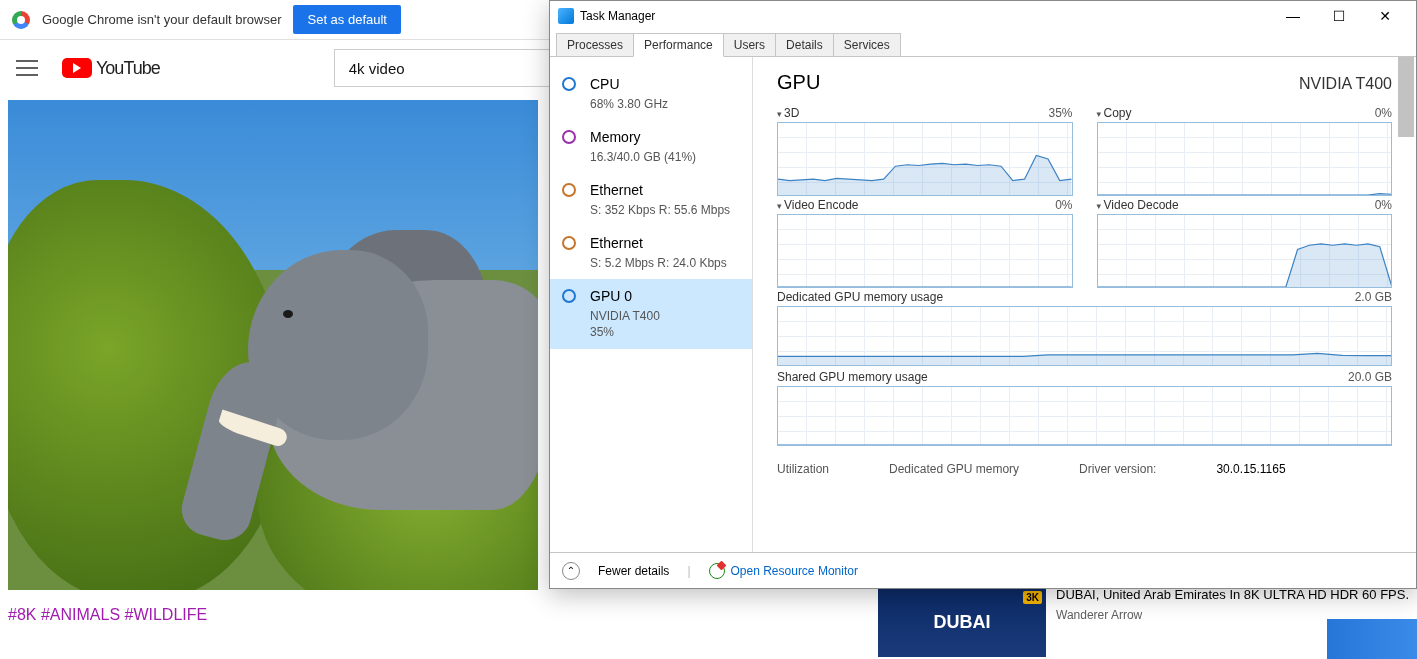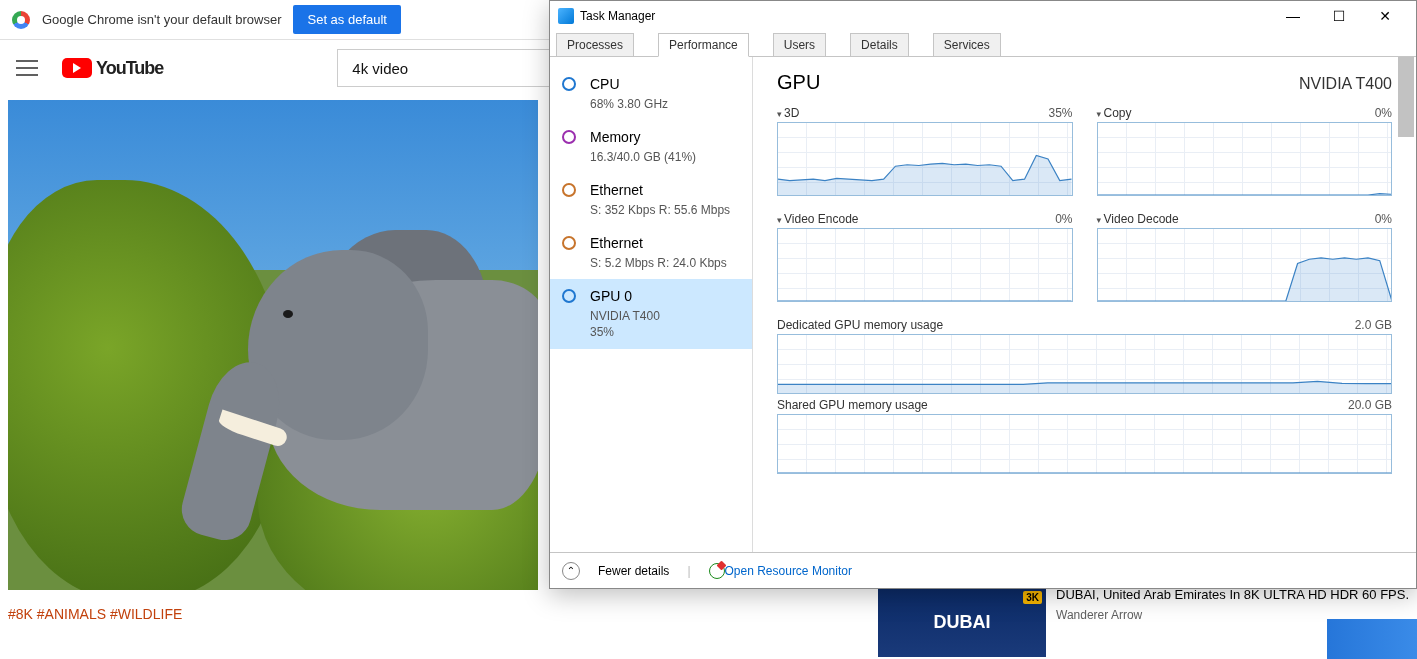--- a/index.html
+++ b/index.html
@@ -10,82 +10,82 @@
 .chrome-bar { height:40px; background:#fff; border-bottom:1px solid #e0e0e0; display:flex; align-items:center; padding:0 12px; font-size:13px; color:#333; gap:12px; }
 .chrome-icon { width:18px; height:18px; border-radius:50%; background:conic-gradient(#ea4335 0 120deg,#4285f4 120deg 240deg,#34a853 240deg 360deg); position:relative; }
 .chrome-icon::after{content:"";position:absolute;inset:5px;border-radius:50%;background:#fff;}
 .btn-default { background:#1a73e8; color:#fff; border:none; padding:7px 14px; font-size:13px; border-radius:2px; cursor:pointer; }
 .yt-header { height:56px; display:flex; align-items:center; gap:24px; padding:0 16px; }
 .burger { width:22px; height:16px; display:flex; flex-direction:column; justify-content:space-between; cursor:pointer; }
 .burger span{height:2px;background:#606060;}
 .yt-logo { display:flex; align-items:center; gap:4px; }
 .yt-logo-box{width:30px;height:20px;background:#ff0000;border-radius:5px;display:flex;align-items:center;justify-content:center;}
 .yt-logo-box::before{content:"";border-left:8px solid #fff;border-top:5px solid transparent;border-bottom:5px solid transparent;}
-.yt-logo-text{font-size:18px;font-weight:700;letter-spacing:-1px;color:#212121;}
+.yt-logo-text{font-size:18px;font-weight:400;letter-spacing:-1px;color:#212121;}
 .search-box{margin-left:150px;width:540px;height:38px;border:1px solid #ccc;display:flex;align-items:center;padding:0 14px;font-size:15px;color:#111;background:#fff;}
 .video-area{margin:4px 8px 0 8px;width:530px;height:490px;background:#6b8f3f;position:relative;overflow:hidden;}
 .sky{position:absolute;left:0;top:0;right:0;height:170px;background:linear-gradient(#3a8bd8,#5ba3e0);}
 .bush{position:absolute;left:-20px;top:80px;width:300px;height:420px;background:radial-gradient(circle at 40% 40%,#7aa528,#3e6612);border-radius:40% 60% 50% 50%;}
 .bush2{position:absolute;right:-60px;bottom:-40px;width:340px;height:260px;background:radial-gradient(circle at 50% 40%,#86b030,#456e15);border-radius:50%;}
 .elephant{position:absolute;right:-10px;top:140px;width:320px;height:300px;}
 .ele-body{position:absolute;right:0;top:40px;width:280px;height:230px;background:#8a8f96;border-radius:60% 20% 20% 40% / 60% 20% 40% 40%;}
 .ele-head{position:absolute;left:20px;top:10px;width:180px;height:190px;background:#7e848c;border-radius:55% 45% 50% 50%;}
 .ele-ear{position:absolute;left:90px;top:-10px;width:170px;height:180px;background:#6d727a;border-radius:50% 40% 60% 50%/60% 50% 50% 50%;}
 .ele-trunk{position:absolute;left:-30px;top:120px;width:70px;height:180px;background:#7e848c;border-radius:40px 40px 30px 30px/60px 60px 30px 30px;transform:rotate(15deg);}
 .tusk{position:absolute;left:-10px;top:180px;width:70px;height:18px;background:#f5eedd;border-radius:0 14px 14px 60%;transform:rotate(18deg);}
 .eye{position:absolute;left:55px;top:70px;width:10px;height:8px;background:#1a1a1a;border-radius:50%;}
-.tags{margin:16px 0 4px 8px;font-size:14px;color:#c2410c;}
+.tags{margin:16px 0 4px 8px;font-size:16px;color:#a21caf;}
 .vid-title{margin-left:8px;font-size:19px;font-weight:400;color:#030303;}
 .related{position:absolute;left:878px;top:587px;width:540px;height:80px;display:flex;gap:10px;}
 .thumb{width:168px;height:70px;background:linear-gradient(#0b2a66,#1a3a7a);color:#fff;display:flex;flex-direction:column;align-items:center;justify-content:center;font-size:18px;font-weight:700;position:relative;}
 .thumb .badge{position:absolute;top:4px;right:4px;background:#f5b400;color:#000;font-size:10px;padding:1px 3px;border-radius:2px;}
 .rel-text{font-size:13px;line-height:1.3;color:#030303;}
 .rel-sub{font-size:12px;color:#606060;margin-top:4px;}
 
 
 .tm { position:absolute; left:549px; top:0; width:868px; height:589px; background:#fff; border:1px solid #888; box-shadow:0 6px 24px rgba(0,0,0,.25); display:flex; flex-direction:column; }
 .tm-title { height:30px; display:flex; align-items:center; padding:0 8px; font-size:12px; }
 .tm-title .ticon{width:16px;height:16px;background:linear-gradient(135deg,#4cb4ff,#0078d7);margin-right:6px;border-radius:2px;}
 .winbtns{margin-left:auto;display:flex;}
 .winbtn{width:46px;height:30px;display:flex;align-items:center;justify-content:center;font-size:14px;cursor:pointer;}
 .tm-menu{height:22px;display:flex;gap:18px;padding:0 10px;font-size:12px;align-items:center;}
 .tm-menu span{cursor:pointer;}
-.tm-tabs{display:flex;padding:0 6px 0 6px;border-bottom:1px solid #c5c5c5;height:26px;align-items:flex-end;font-size:12px;gap:25px;}
+.tm-tabs{display:flex;padding:0 6px 0 6px;border-bottom:1px solid #c5c5c5;height:26px;align-items:flex-end;font-size:12px;}
 .tab{padding:4px 10px 4px 10px;border:1px solid transparent;border-bottom:none;cursor:pointer;color:#333;background:#f0f0f0;border:1px solid #c5c5c5;border-bottom:none;margin-right:-1px;}
 .tab.inactive{background:#f0f0f0;}
 .tab.active{background:#fff;position:relative;z-index:2;border-bottom:1px solid #fff;margin-bottom:-1px;}
 .tm-body{flex:1;display:flex;overflow:hidden;}
 .sidebar{width:202px;border-right:none;padding-top:10px;}
 .sitem{display:flex;gap:14px;padding:8px 12px;cursor:pointer;}
 .sitem.selected{background:#cce8ff;}
 .ring{display:inline-block;width:14px;height:14px;border:2px solid;border-radius:50%;margin-top:2px;flex-shrink:0;}
 .sitem .lbls{font-size:12px;line-height:1.35;}
 .sitem .lbls .hd{font-size:14px;color:#000;margin-bottom:2px;}
 .sitem .lbls .sub{color:#555;}
 .detail{flex:1;padding:14px 24px 0 24px;border-left:1px solid #dcdcdc;position:relative;overflow:hidden;}
 .scroll{position:absolute;right:2px;top:0;width:16px;height:100%;}
 .scroll .thumbv{position:absolute;top:0;right:0;width:16px;height:80px;background:#c2c2c2;}
 .dhdr{display:flex;justify-content:space-between;align-items:baseline;margin-bottom:12px;}
 .dhdr h1{font-size:20px;font-weight:400;}
 .dhdr .model{font-size:16px;color:#333;}
-.row2{display:flex;gap:24px;margin-bottom:16px;}
+.row2{display:flex;gap:24px;margin-bottom:2px;}
 .panel{flex:1;}
 .panel .ph{display:flex;justify-content:space-between;font-size:12px;color:#555;margin-bottom:2px;align-items:center;}
 .panel .ph .t{color:#333;}
 .panel .ph .t::before{content:"▾ ";font-size:9px;color:#555;}
 .graph{height:74px;border:1px solid #97bddc;background:repeating-linear-gradient(to right,transparent 0 28px,#e9eef5 28px 29px),repeating-linear-gradient(to bottom,transparent 0 14px,#e9eef5 14px 15px);position:relative;overflow:hidden;}
 .graph.tall{height:60px;}
 .single .ph .t::before{content:"";}
 svg.spark{position:absolute;inset:0;width:100%;height:100%;}
 .statrow{display:flex;gap:60px;font-size:12px;margin-top:16px;color:#555;}
 .statrow .k{color:#555;}
 .statrow .v{color:#000;}
 .tm-footer{height:36px;border-top:1px solid #c5c5c5;display:flex;align-items:center;padding:0 12px;gap:18px;font-size:12px;}
 .circle-btn{width:18px;height:18px;border:1px solid #888;border-radius:50%;display:flex;align-items:center;justify-content:center;font-size:10px;}
-.rm{color:#0066cc;cursor:pointer;display:flex;align-items:center;}
+.rm{color:#0066cc;cursor:pointer;display:flex;align-items:center;gap:6px;}
 .rm .ric{width:16px;height:16px;border:1.5px solid #1b8a1b;border-radius:50%;position:relative;}
 .rm .ric::after{content:"";position:absolute;width:7px;height:7px;background:#e03030;left:8px;top:-2px;border-radius:1px;transform:rotate(45deg);}
 
 
 .taskbar{position:absolute;right:0;bottom:0;width:90px;height:40px;background:linear-gradient(90deg,#2676d9,#3a8be8);}
 </style>
 </head>
 <body>
 
 <div class="chrome">
@@ -265,20 +265,26 @@
             <span class="t">Shared GPU memory usage</span>
             <span>20.0 GB</span>
           </div>
         <div class="graph tall">
             <svg class="spark" viewBox="0 0 100 100" preserveAspectRatio="none">
               <path d="M0,100 L0.0,100.0 L4.0,100.0 L8.0,100.0 L12.0,100.0 L16.0,100.0 L20.0,100.0 L24.0,100.0 L28.0,100.0 L32.0,100.0 L36.0,100.0 L40.0,100.0 L44.0,100.0 L48.0,100.0 L52.0,100.0 L56.0,100.0 L60.0,100.0 L64.0,100.0 L68.0,100.0 L72.0,100.0 L76.0,100.0 L80.0,100.0 L84.0,100.0 L88.0,100.0 L92.0,100.0 L96.0,100.0 L100.0,100.0 L100,100 Z" fill="rgba(70,140,210,0.20)" stroke="none"></path>
               <path d="M0.0,100.0 L4.0,100.0 L8.0,100.0 L12.0,100.0 L16.0,100.0 L20.0,100.0 L24.0,100.0 L28.0,100.0 L32.0,100.0 L36.0,100.0 L40.0,100.0 L44.0,100.0 L48.0,100.0 L52.0,100.0 L56.0,100.0 L60.0,100.0 L64.0,100.0 L68.0,100.0 L72.0,100.0 L76.0,100.0 L80.0,100.0 L84.0,100.0 L88.0,100.0 L92.0,100.0 L96.0,100.0 L100.0,100.0" fill="none" stroke="#3b82c4" stroke-width="1.2" vector-effect="non-scaling-stroke"></path>
             </svg>
           </div>
       </div>
+      <div class="statrow">
+        <span class="k">Utilization</span>
+        <span class="k">Dedicated GPU memory</span>
+        <span><span class="k">Driver version:</span></span>
+        <span class="v">30.0.15.1165</span>
+      </div>
       <div class="scroll">
           <div class="thumbv"></div>
         </div>
     </div>
   </div>
   <div class="tm-footer">
     <span class="circle-btn">⌃</span>
     <span>Fewer details</span>
     <span style="color:#bbb">|</span>
     <span class="rm">

